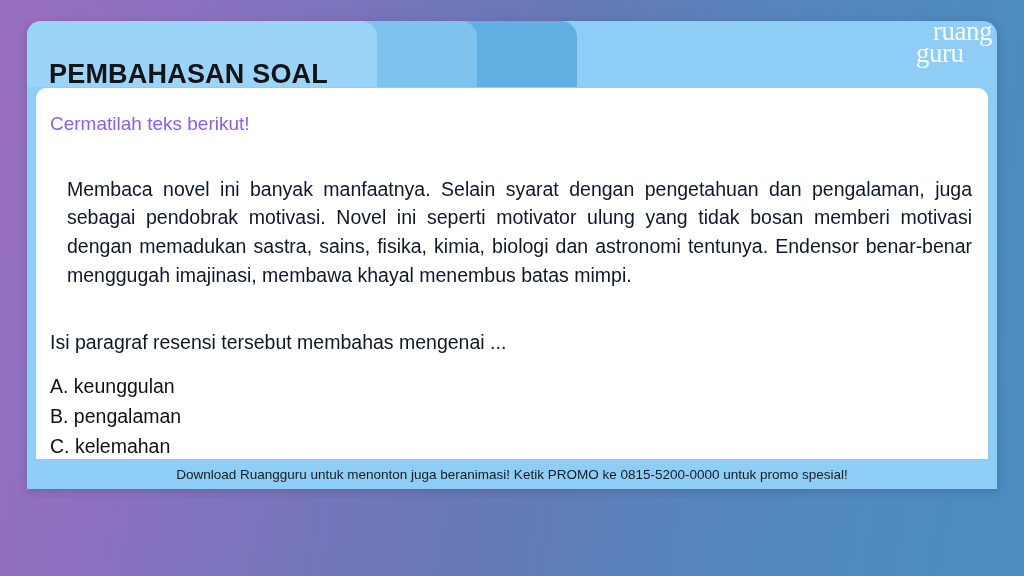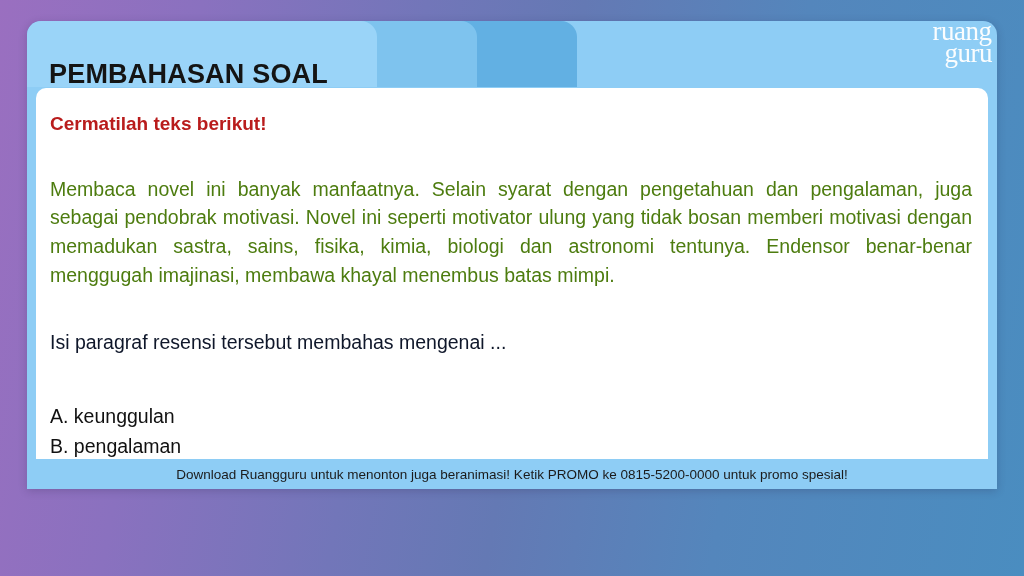--- a/index.html
+++ b/index.html
@@ -79,45 +79,45 @@
     width: 952px;
     height: 455px;
     background: #ffffff;
     border-radius: 10px;
     box-sizing: border-box;
     padding: 24px 14px 0 14px;
   }
 
   #question-heading {
     font-size: 19px;
-    font-weight: bold;
-    color: #b91c1c;
+    font-weight: normal;
+    color: #8b5cf6;
     margin: 0 0 0 0;
     line-height: 1.3;
   }
 
   #passage {
     font-size: 19.5px;
-    color: #4d7c0f;
+    color: #0f172a;
     line-height: 1.47;
     text-align: justify;
-    margin: 38px 0 0 0;
+    margin: 38px 0 0 17px;
     padding-right: 2px;
   }
 
   #question-prompt {
     font-size: 19.5px;
     color: #0f172a;
     margin: 40px 0 0 0;
     line-height: 1.4;
   }
 
   #options {
     position: relative;
-    margin-top: 44px;
+    margin-top: 14px;
     height: 110px;
   }
   .option-col {
     position: absolute;
     top: 0;
   }
   #option-col-left  { left: 0; }
   #option-col-right { left: 393px; }
 
   .option-item {
@@ -156,20 +156,21 @@
     font-family: "Liberation Serif", serif;
     line-height: 0.82;
     z-index: 8;
     opacity: 0.97;
   }
   .logo-line {
     display: block;
     font-size: 27px;
     letter-spacing: -0.5px;
     font-weight: normal;
+    margin-left: 29px;
   }
   #logo-line-2 {
     margin-left: 12px;
   }
 </style>
 </head>
 <body>
 
 <div id="slide">
 
@@ -184,20 +185,21 @@
     <div id="question-heading">Cermatilah teks berikut!</div>
 
     <p id="passage">Membaca novel ini banyak manfaatnya. Selain syarat dengan pengetahuan dan pengalaman, juga sebagai pendobrak motivasi. Novel ini seperti motivator ulung yang tidak bosan memberi motivasi dengan memadukan sastra, sains, fisika, kimia, biologi dan astronomi tentunya. Endensor benar-benar menggugah imajinasi, membawa khayal menembus batas mimpi.</p>
 
     <p id="question-prompt">Isi paragraf resensi tersebut membahas mengenai ...</p>
 
     <div id="options">
       <div class="option-col" id="option-col-left">
         <div class="option-item">A. keunggulan</div>
         <div class="option-item">B. pengalaman</div>
+        <div class="option-item">C. kelemahan</div>
       </div>
     </div>
 
   </div>
 
   <div id="footer-band">
     <div id="footer-text">
       <span>Download Ruangguru untuk menonton juga beranimasi! Ketik </span><b>PROMO</b><span> ke 0815-5200-0000 untuk promo spesial!</span>
     </div>
   </div>

